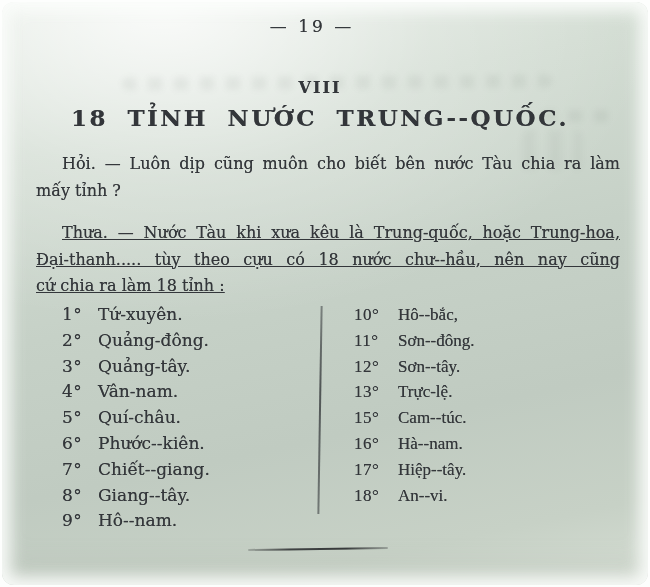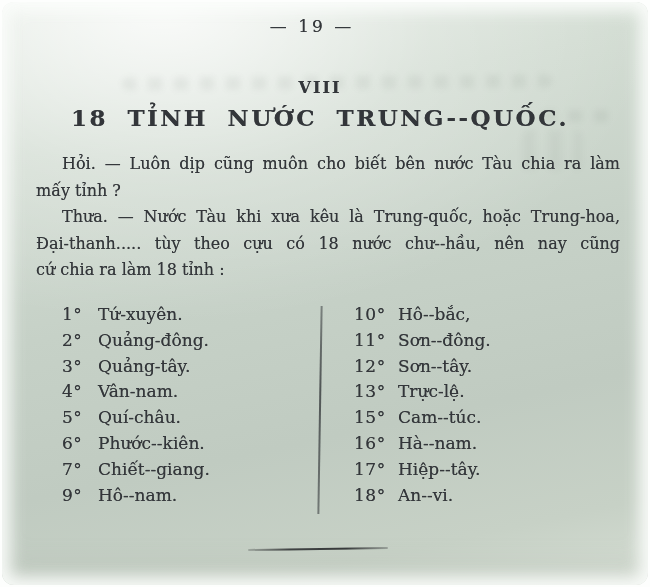--- a/index.html
+++ b/index.html
@@ -56,38 +56,38 @@
     position: absolute; left: 0; right: 10px; top: 102px;
     text-align: center;
     font-size: 23px; font-weight: bold;
     letter-spacing: 2.5px; word-spacing: 9px;
   }
   .body-text {
     position: absolute; left: 34px; width: 584px;
     font-size: 16px; line-height: 26.5px;
   }
   .q-para { top: 149px; }
-  .a-para { top: 202px; }
+  .a-para { top: 218px; text-decoration: underline; }
   .line { white-space: nowrap; }
   .line.justify {
     white-space: normal;
     text-align: justify;
     text-align-last: justify;
   }
   .line.indent { text-indent: 26px; }
 
   .provinces {
     position: absolute; top: 300px; left: 34px; width: 584px;
     font-size: 17px; line-height: 25.8px;
   }
   .col {
     position: absolute; top: 0;
   }
   .col-left  { left: 26px;  width: 250px; }
-  .col-right { left: 318px; width: 250px; }
+  .col-right { left: 318px; width: 250px; font-family: Liberation Serif, serif; }
   .item { display: block; }
   .item .num {
     display: inline-block;
     min-width: 36px;
     letter-spacing: 0.5px;
   }
   .col-right .item .num { min-width: 44px; }
   .column-divider {
     position: absolute;
     left: 283px; top: 4px;
@@ -133,20 +133,21 @@
 
     <div class="provinces">
       <div class="col col-left">
         <span class="item"><span class="num">1°</span><span>Tứ-xuyên.</span></span>
         <span class="item"><span class="num">2°</span><span>Quảng-đông.</span></span>
         <span class="item"><span class="num">3°</span><span>Quảng-tây.</span></span>
         <span class="item"><span class="num">4°</span><span>Vân-nam.</span></span>
         <span class="item"><span class="num">5°</span><span>Quí-châu.</span></span>
         <span class="item"><span class="num">6°</span><span>Phước--kiên.</span></span>
         <span class="item"><span class="num">7°</span><span>Chiết--giang.</span></span>
+        <span class="item"><span class="num">8°</span><span>Giang--tây.</span></span>
         <span class="item"><span class="num">9°</span><span>Hô--nam.</span></span>
       </div>
 
       <div class="column-divider"></div>
 
       <div class="col col-right">
         <span class="item"><span class="num">10°</span><span>Hô--bắc,</span></span>
         <span class="item"><span class="num">11°</span><span>Sơn--đông.</span></span>
         <span class="item"><span class="num">12°</span><span>Sơn--tây.</span></span>
         <span class="item"><span class="num">13°</span><span>Trực-lệ.</span></span>

